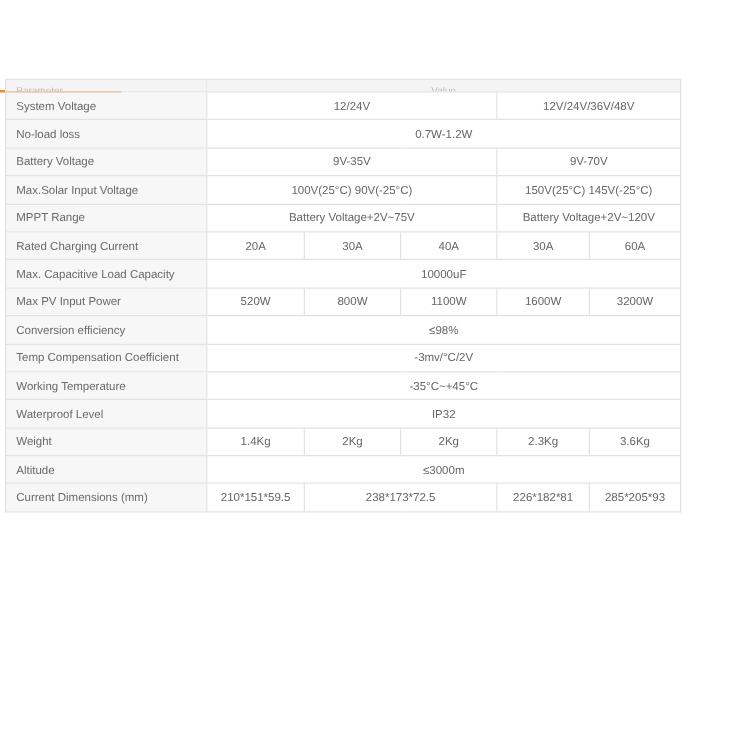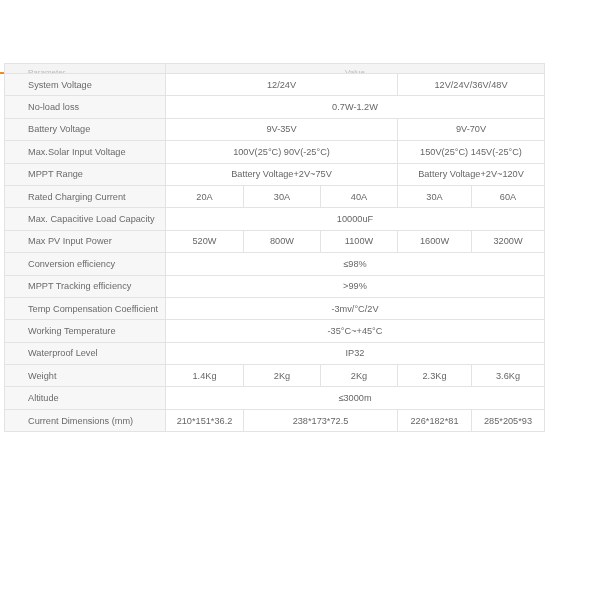--- a/index.html
+++ b/index.html
@@ -2,21 +2,21 @@
 <html><head>
 <meta charset="utf-8">
 <style>
   html, body { margin:0; padding:0; background:#ffffff; }
   body { width:600px; height:600px; position:relative; overflow:hidden;
          font-family:"Liberation Sans", sans-serif; }
   .accent-line { position:absolute; left:0; top:72px; width:97px; height:2px; background:#f08a24; }
   .spec-table { position:absolute; left:4px; top:63px; border-collapse:collapse; table-layout:fixed; }
   .spec-table td { border:1px solid #e3e3e3; height:21.4px; padding:0; font-size:9.2px; color:#666;
                    text-align:center; vertical-align:middle; white-space:nowrap; overflow:hidden; }
-  .spec-table td.lbl { text-align:left; padding-left:23px; background:#f7f7f7; color:#6a6a6a; }
+  .spec-table td.lbl { text-align:left; padding-left:8px; background:#f7f7f7; color:#6a6a6a; }
   .spec-table tr.hdr td { height:9px; background:#f4f4f4; color:#bbb; font-size:8px; line-height:8px;
                           vertical-align:bottom; overflow:hidden; }
   .spec-table tr.hdr td span { position:relative; top:4px; }
 </style>
 </head>
 <body>
 
 <div class="accent-line"></div>
 
 <table class="spec-table">
@@ -75,24 +75,20 @@
     <td>800W</td>
     <td>1100W</td>
     <td>1600W</td>
     <td>3200W</td>
   </tr>
   <tr>
     <td class="lbl">Conversion efficiency</td>
     <td colspan="5">≤98%</td>
   </tr>
   <tr>
-    <td class="lbl">MPPT Tracking efficiency</td>
-    <td colspan="5">&gt;99%</td>
-  </tr>
-  <tr>
     <td class="lbl">Temp Compensation Coefficient</td>
     <td colspan="5">-3mv/°C/2V</td>
   </tr>
   <tr>
     <td class="lbl">Working Temperature</td>
     <td colspan="5">-35°C~+45°C</td>
   </tr>
   <tr>
     <td class="lbl">Waterproof Level</td>
     <td colspan="5">IP32</td>
@@ -104,19 +100,19 @@
     <td>2Kg</td>
     <td>2.3Kg</td>
     <td>3.6Kg</td>
   </tr>
   <tr>
     <td class="lbl">Altitude</td>
     <td colspan="5">≤3000m</td>
   </tr>
   <tr>
     <td class="lbl">Current Dimensions (mm)</td>
-    <td>210*151*36.2</td>
+    <td>210*151*59.5</td>
     <td colspan="2">238*173*72.5</td>
     <td>226*182*81</td>
     <td>285*205*93</td>
   </tr>
 </tbody>
   </table>
 
 </body></html>

